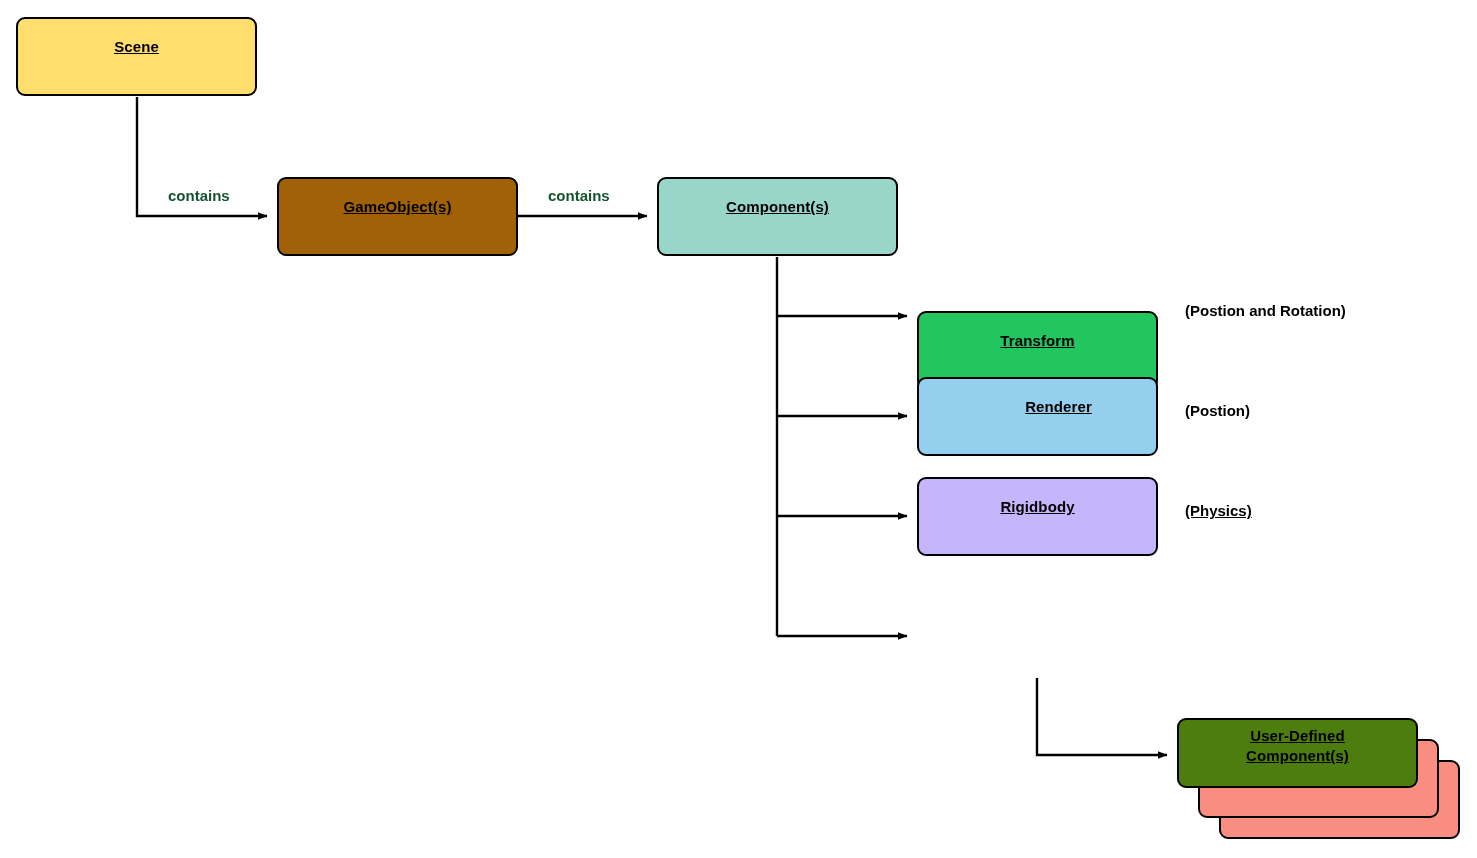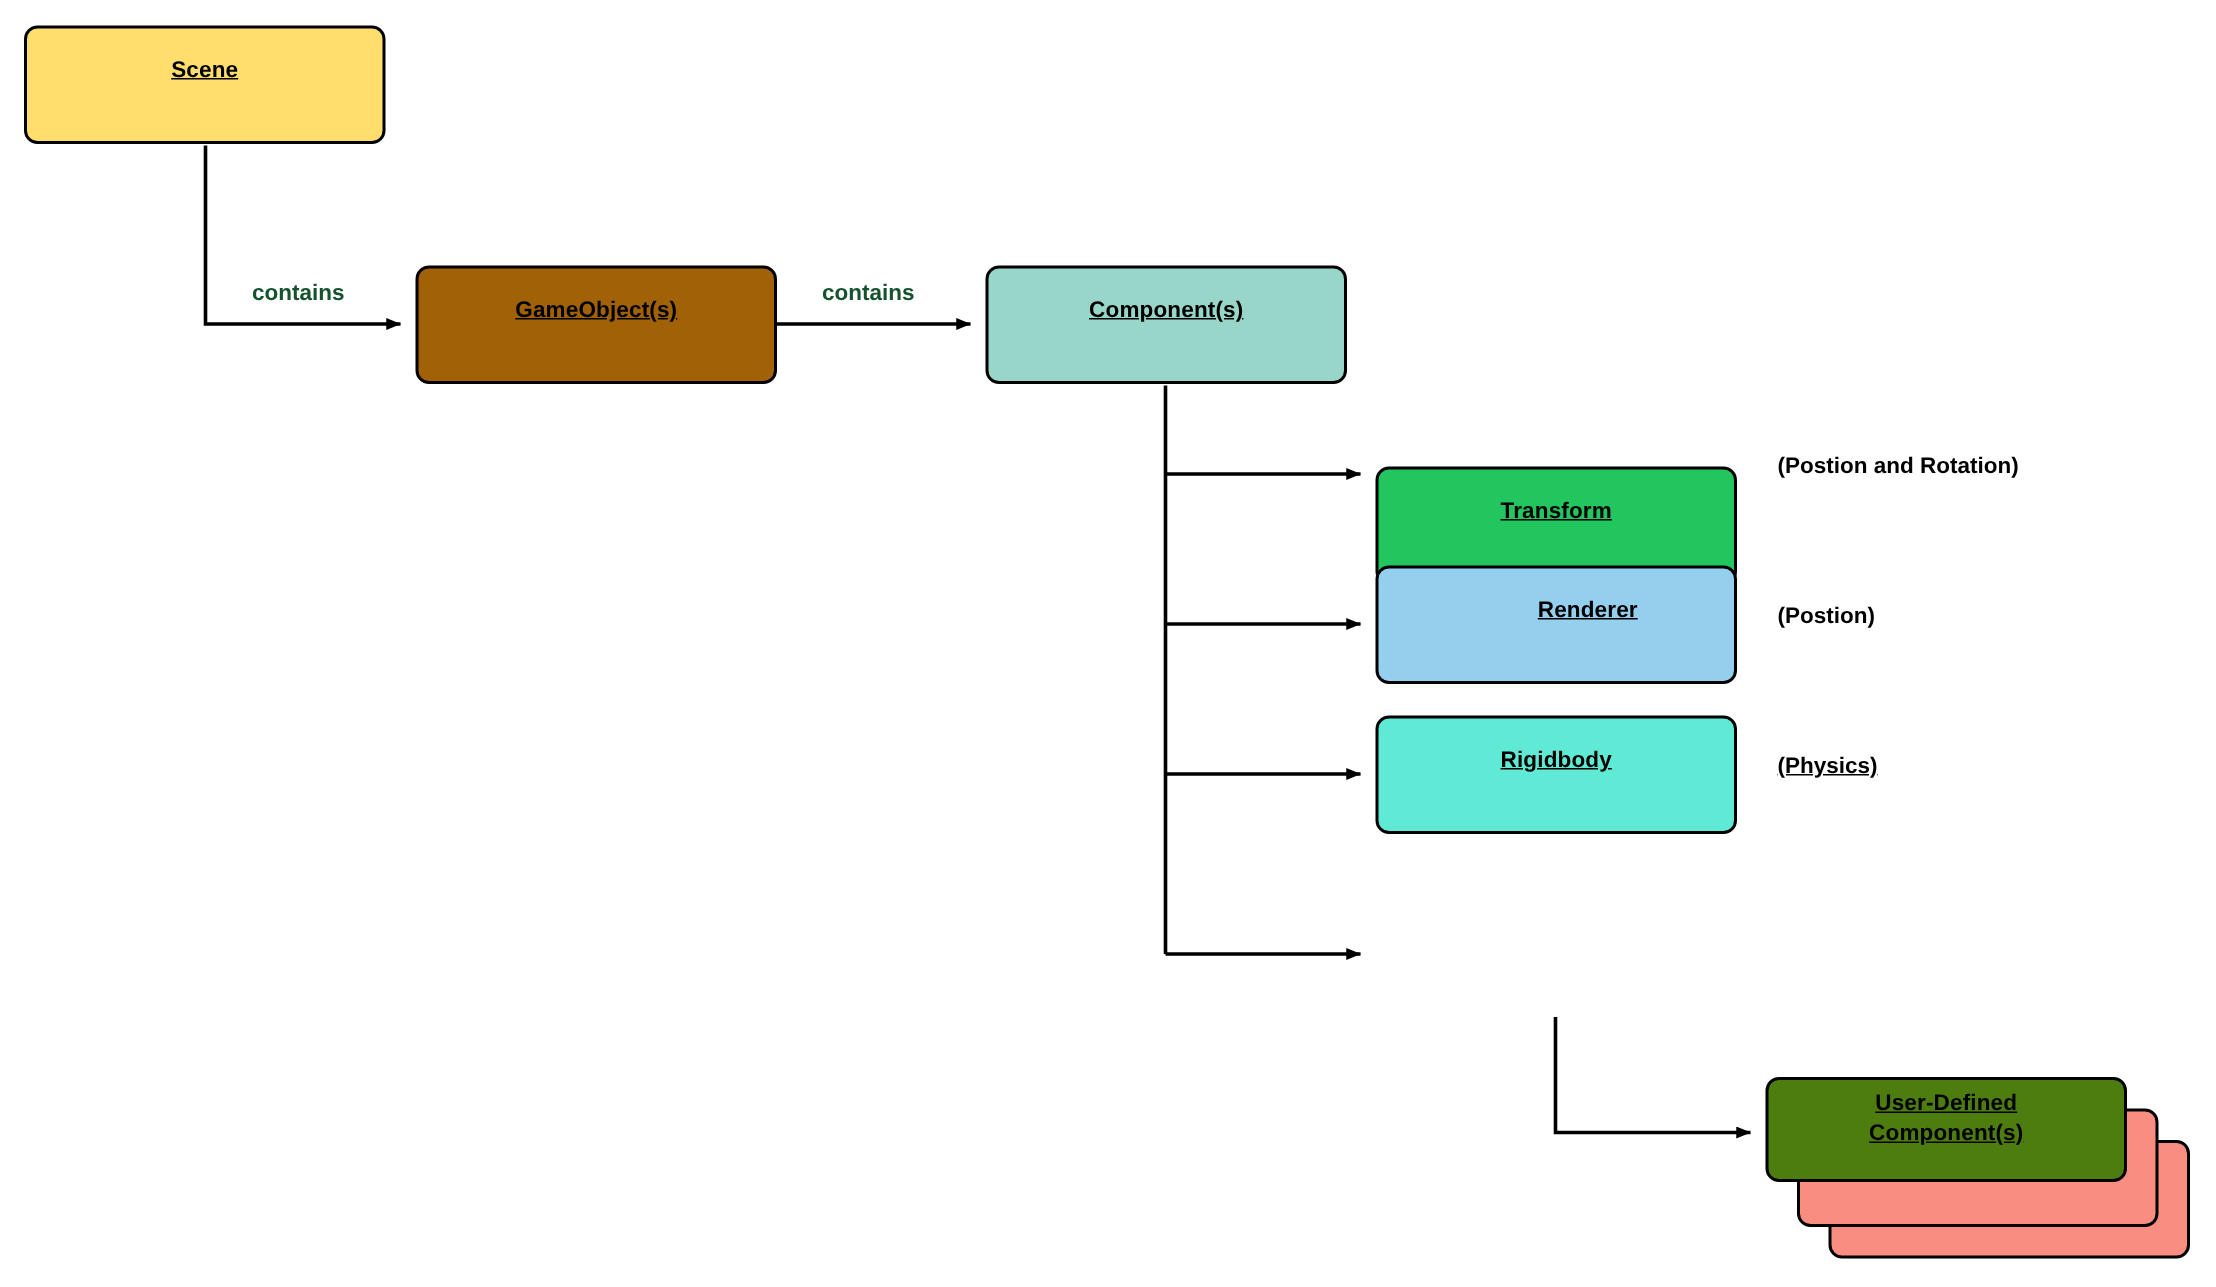--- a/index.html
+++ b/index.html
@@ -108,21 +108,21 @@
   </div>
 
   <div class="node" style="left:917px; top:277px; width:241px; height:79px; background:#22c55e;margin-top:34px;">
     <span class="node-label">Transform</span>
   </div>
 
   <div class="node" style="left:917px; top:377px; width:241px; height:79px; background:#95cfee;padding-left:48px;">
     <span class="node-label">Renderer</span>
   </div>
 
-  <div class="node" style="left:917px; top:477px; width:241px; height:79px; background:#5eead4;text-align:right;">
+  <div class="node" style="left:917px; top:477px; width:241px; height:79px; background:#c4b5fd;text-align:right;">
     <span class="node-label">Rigidbody</span>
   </div>
 
 
   <div class="node" style="left:1219px; top:760px; width:241px; height:79px; background:#fa8d81; z-index:1;"></div>
   <div class="node" style="left:1198px; top:739px; width:241px; height:79px; background:#fa8d81; z-index:2;"></div>
   <div class="node stacked" style="left:1177px; top:718px; width:241px; height:70px; background:#4d7c0f; z-index:3;">
     <span class="node-label">User-Defined
 Component(s)</span>
   </div>

